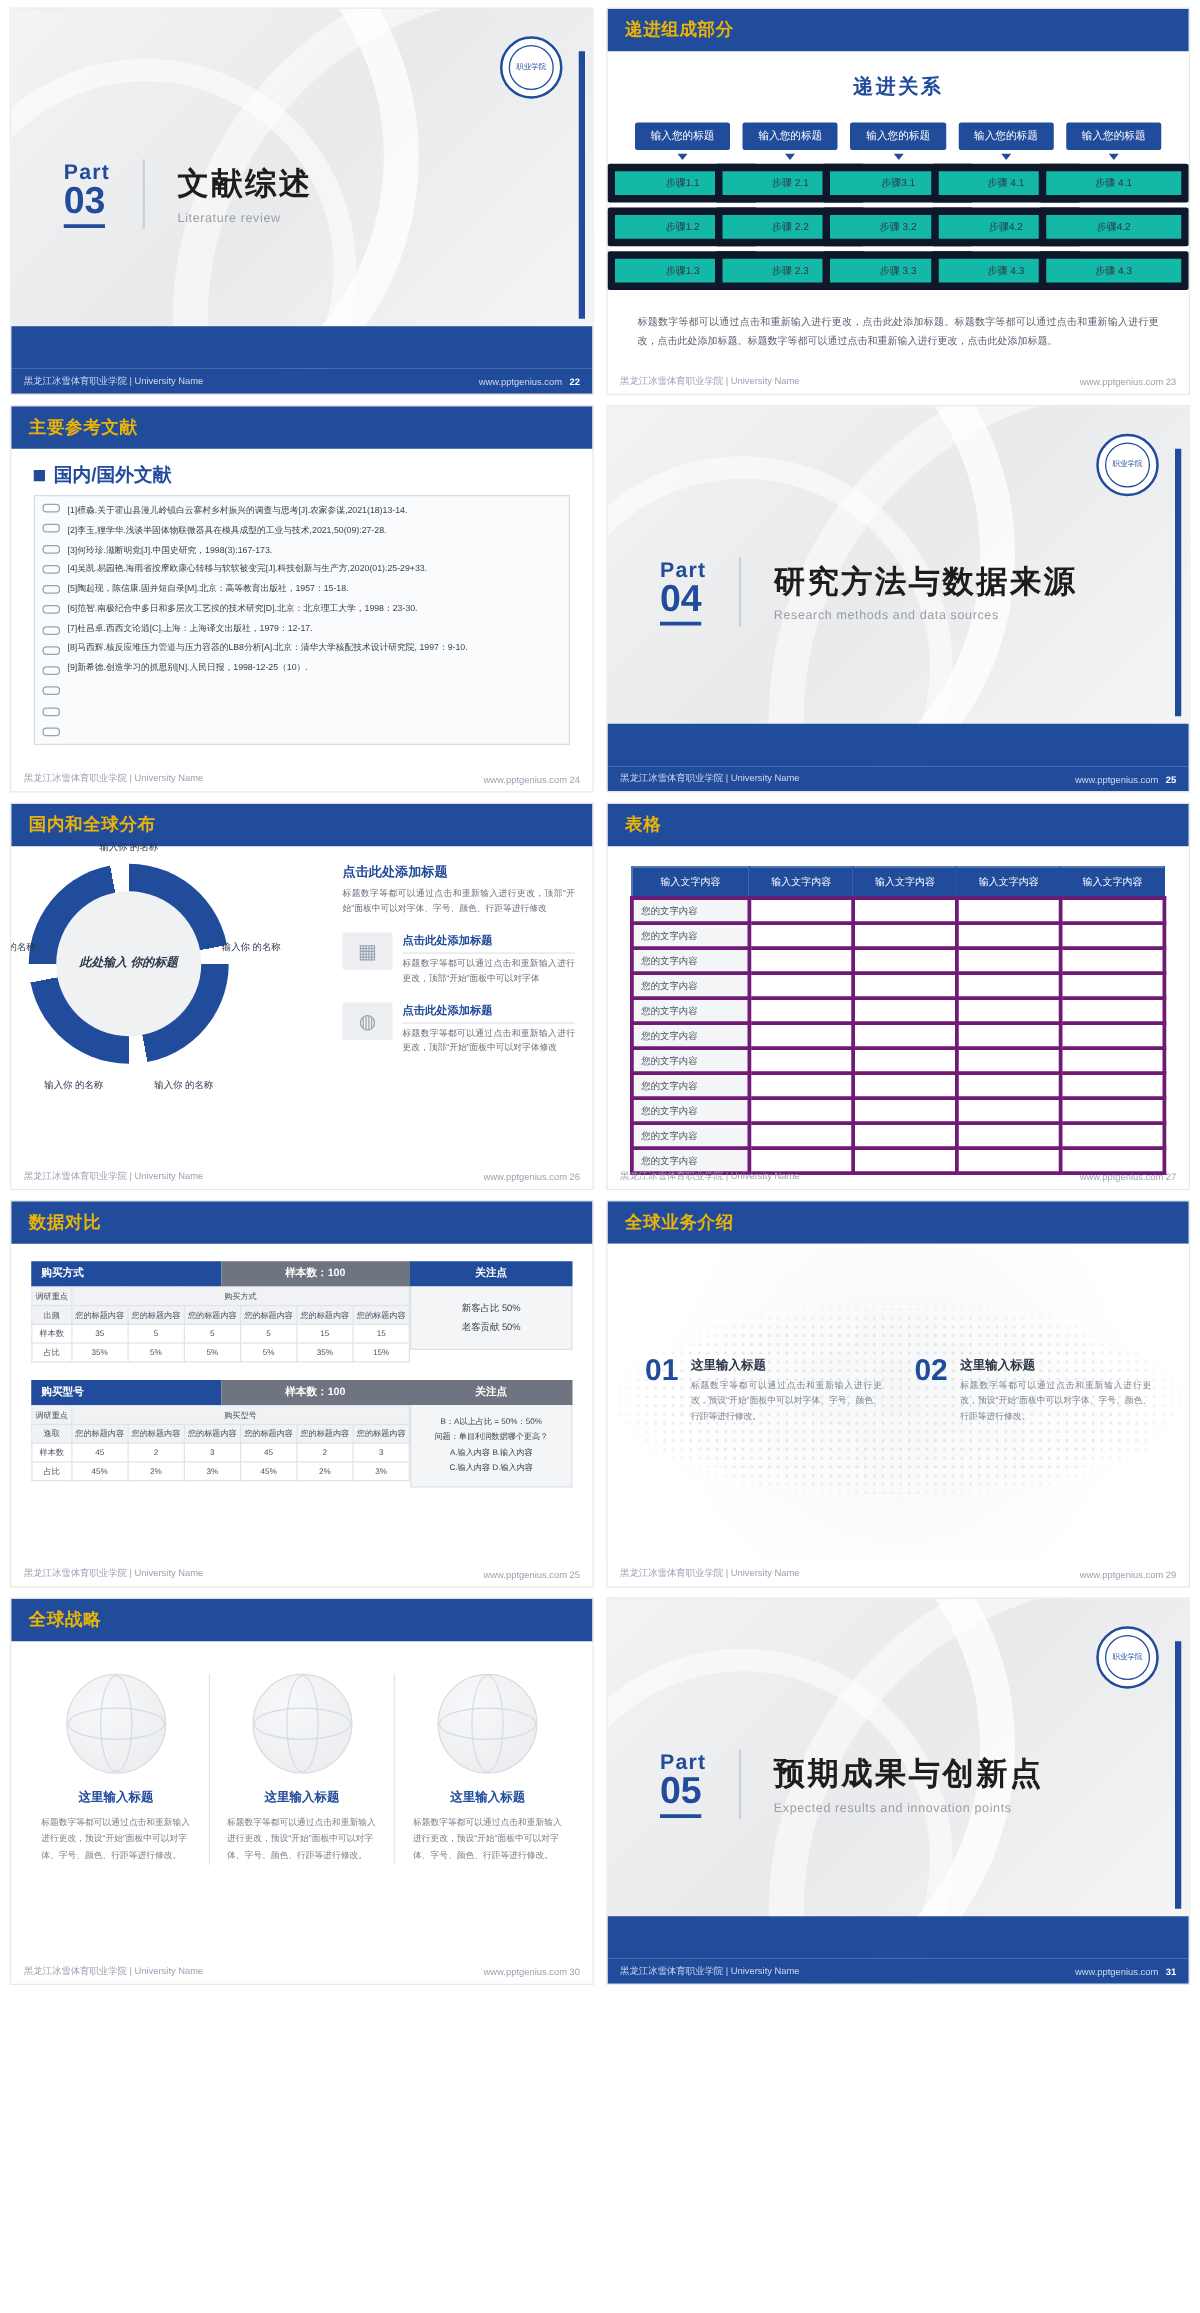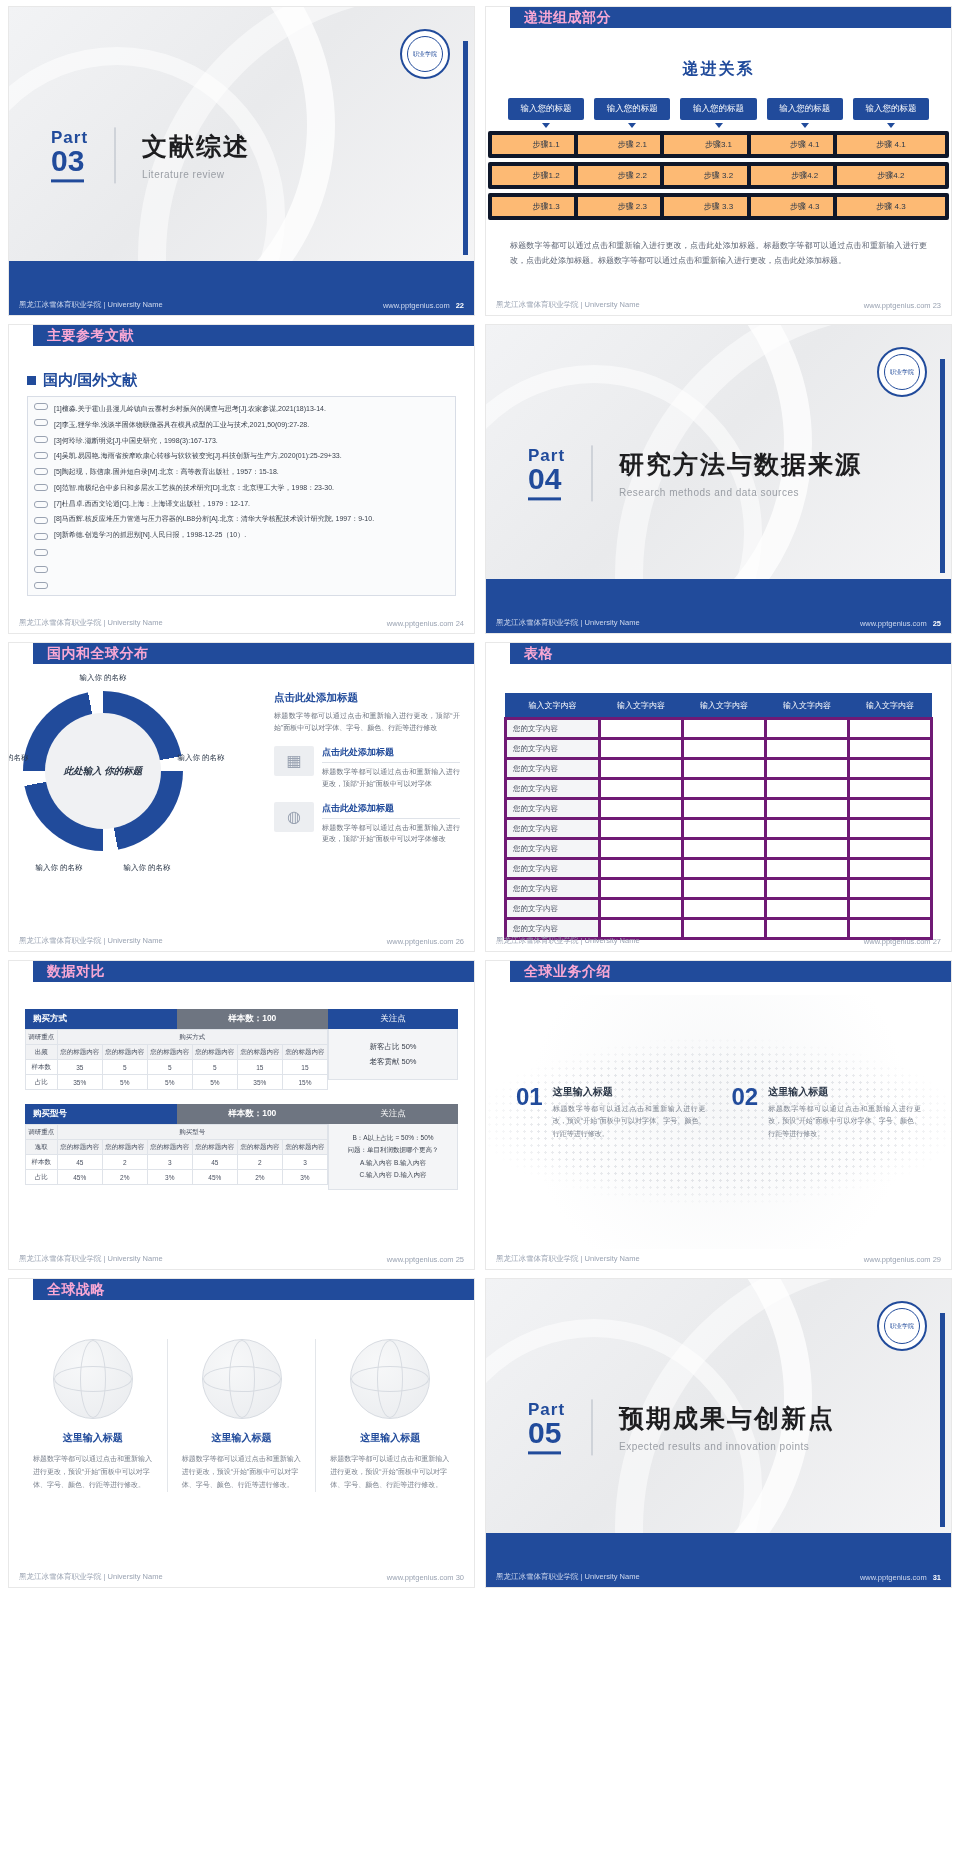--- a/index.html
+++ b/index.html
@@ -1,21 +1,21 @@
 <!DOCTYPE html>
 <html><head>
 <meta charset="utf-8">
 <style>
   html,body{margin:0;padding:0;background:#ffffff;}
   body{width:960px;height:1850px;font-family:"Liberation Sans","DejaVu Sans",sans-serif;color:#222;}
   .sheet{width:960px;height:1850px;position:relative;}
   .grid{display:grid;grid-template-columns:1fr 1fr;grid-auto-rows:310px;gap:8px 10px;padding:6px 8px;box-sizing:border-box;}
   .slide{position:relative;background:#ffffff;border:1px solid #e8e8e8;box-sizing:border-box;overflow:hidden;}
   
-  .hdr{background:#214b9b;color:#f9a8d4;height:21px;display:flex;align-items:center;padding:0 14px;font-size:14px;font-weight:bold;letter-spacing:.5px;margin-left:24px;}
+  .hdr{background:#214b9b;color:#eab308;height:34px;display:flex;align-items:center;padding:0 14px;font-size:14px;font-weight:bold;letter-spacing:.5px;}
   .footer{position:absolute;left:0;right:0;bottom:0;height:20px;background:#214b9b;color:#cfd9ee;font-size:7.5px;display:flex;align-items:center;justify-content:space-between;padding:0 10px;box-sizing:border-box;}
   .footer .r{display:flex;gap:6px;align-items:center;}
   .footer .pg{color:#fff;font-weight:bold;}
   .footer-line{position:absolute;left:0;right:0;bottom:0;height:20px;display:flex;align-items:center;justify-content:space-between;padding:0 10px;box-sizing:border-box;font-size:7.5px;color:#9aa3b2;}
   .body{position:absolute;left:0;right:0;top:34px;bottom:20px;}
   
   .cover{background:linear-gradient(135deg,#f2f3f5 0%,#e9eaec 45%,#f6f6f7 100%);position:absolute;inset:0;}
   .cover .arcs{position:absolute;inset:0;overflow:hidden;}
   .cover .arc{position:absolute;border:28px solid rgba(255,255,255,.75);border-radius:50%;}
   .cover .a1{width:420px;height:420px;left:-150px;top:-120px;}
@@ -31,21 +31,21 @@
   .parttitle .zh{font-size:25px;font-weight:bold;color:#1d1d1f;letter-spacing:2px;}
   .parttitle .en{font-size:10px;color:#9a9ea5;margin-top:6px;letter-spacing:.5px;}
   .badge{position:absolute;right:24px;top:22px;width:46px;height:46px;border-radius:50%;border:2px solid #214b9b;background:#fff;display:flex;flex-direction:column;align-items:center;justify-content:center;}
   .badge .ring{width:34px;height:34px;border-radius:50%;border:1px solid #214b9b;display:flex;align-items:center;justify-content:center;font-size:6px;color:#214b9b;text-align:center;line-height:1.1;}
   
   .s23title{text-align:center;color:#214b9b;font-size:16px;font-weight:bold;margin-top:18px;letter-spacing:2px;}
   .cols{display:flex;gap:10px;padding:18px 22px 0;}
   .col{flex:1;display:flex;flex-direction:column;align-items:center;}
   .colhead{width:100%;background:#214b9b;color:#fff;font-size:8.5px;text-align:center;padding:5px 0;border-radius:2px;}
   .dot{width:0;height:0;border-left:4px solid transparent;border-right:4px solid transparent;border-top:5px solid #214b9b;margin:3px 0;}
-  .step{width:100%;background:#fdba74;border:4px solid #0f172a;color:#2b3748;font-size:8px;text-align:center;padding:4px 16px;margin-bottom:4px;border-radius:2px;}
+  .step{width:100%;background:#14b8a6;border:6px solid #0f172a;color:#2b3748;font-size:8px;text-align:center;padding:4px 16px;margin-bottom:4px;border-radius:2px;}
   .para{font-size:8px;color:#5a6170;line-height:1.9;padding:14px 24px 0;text-align:justify;}
   
   .subhead{display:flex;align-items:center;gap:7px;padding:12px 18px 6px;}
   .subhead .sq{width:9px;height:9px;background:#214b9b;}
   .subhead .t{font-size:15px;font-weight:bold;color:#214b9b;}
   .refbox{margin:0 18px;border:1px solid #d8dde6;background:#fafbfc;padding:8px 10px 8px 26px;position:relative;height:200px;box-sizing:border-box;}
   .spiral{position:absolute;left:6px;top:6px;bottom:6px;width:14px;display:flex;flex-direction:column;justify-content:space-between;}
   .spiral i{display:block;height:5px;border:1px solid #9aa3b2;border-radius:3px;}
   .ref{font-size:7px;color:#3a414d;line-height:1.25;margin-bottom:7px;}
   
@@ -73,21 +73,21 @@
   
   .cmp{padding:14px 16px 0;display:flex;flex-direction:column;gap:14px;}
   .cmprow{display:flex;gap:0;}
   .cmpleft{flex:1;}
   .cmphead{display:flex;}
   .cmphead .a{flex:1;background:#214b9b;color:#fff;font-size:8.5px;font-weight:bold;padding:4px 8px;}
   .cmphead .b{flex:1;background:#6e7581;color:#fff;font-size:8.5px;font-weight:bold;padding:4px 8px;text-align:center;}
   .ct td,.ct th{border:1px solid #dfe3e9;font-size:6.5px;color:#4a5160;padding:2.5px 2px;text-align:center;}
   .ct th{background:#f1f2f4;font-weight:normal;}
   .cmpright{width:130px;}
-  .flag{background:#6e7581;color:#fff;font-size:8.5px;font-weight:normal;text-align:center;padding:4px 0;position:relative;}
+  .flag{background:#6e7581;color:#fff;font-size:8.5px;font-weight:bold;text-align:center;padding:4px 0;position:relative;}
   .flag.blue{background:#214b9b;}
   .flagbody{background:#f4f5f7;border:1px solid #dfe3e9;border-top:none;font-size:7.5px;color:#3a414d;line-height:2;padding:10px 8px;text-align:center;}
   
   .mapbg{position:absolute;inset:0;background:radial-gradient(circle at 50% 45%,#f6f7f8 0%,#ffffff 70%);}
   .dots{position:absolute;inset:0;opacity:.35;
     background-image:radial-gradient(#b9bec7 1px,transparent 1.2px);
     background-size:7px 7px;
     -webkit-mask-image:radial-gradient(ellipse 70% 45% at 50% 50%,#000 55%,transparent 75%);
     mask-image:radial-gradient(ellipse 70% 45% at 50% 50%,#000 55%,transparent 75%);}
   .twocol{position:absolute;left:30px;right:30px;top:90px;display:flex;gap:26px;}

